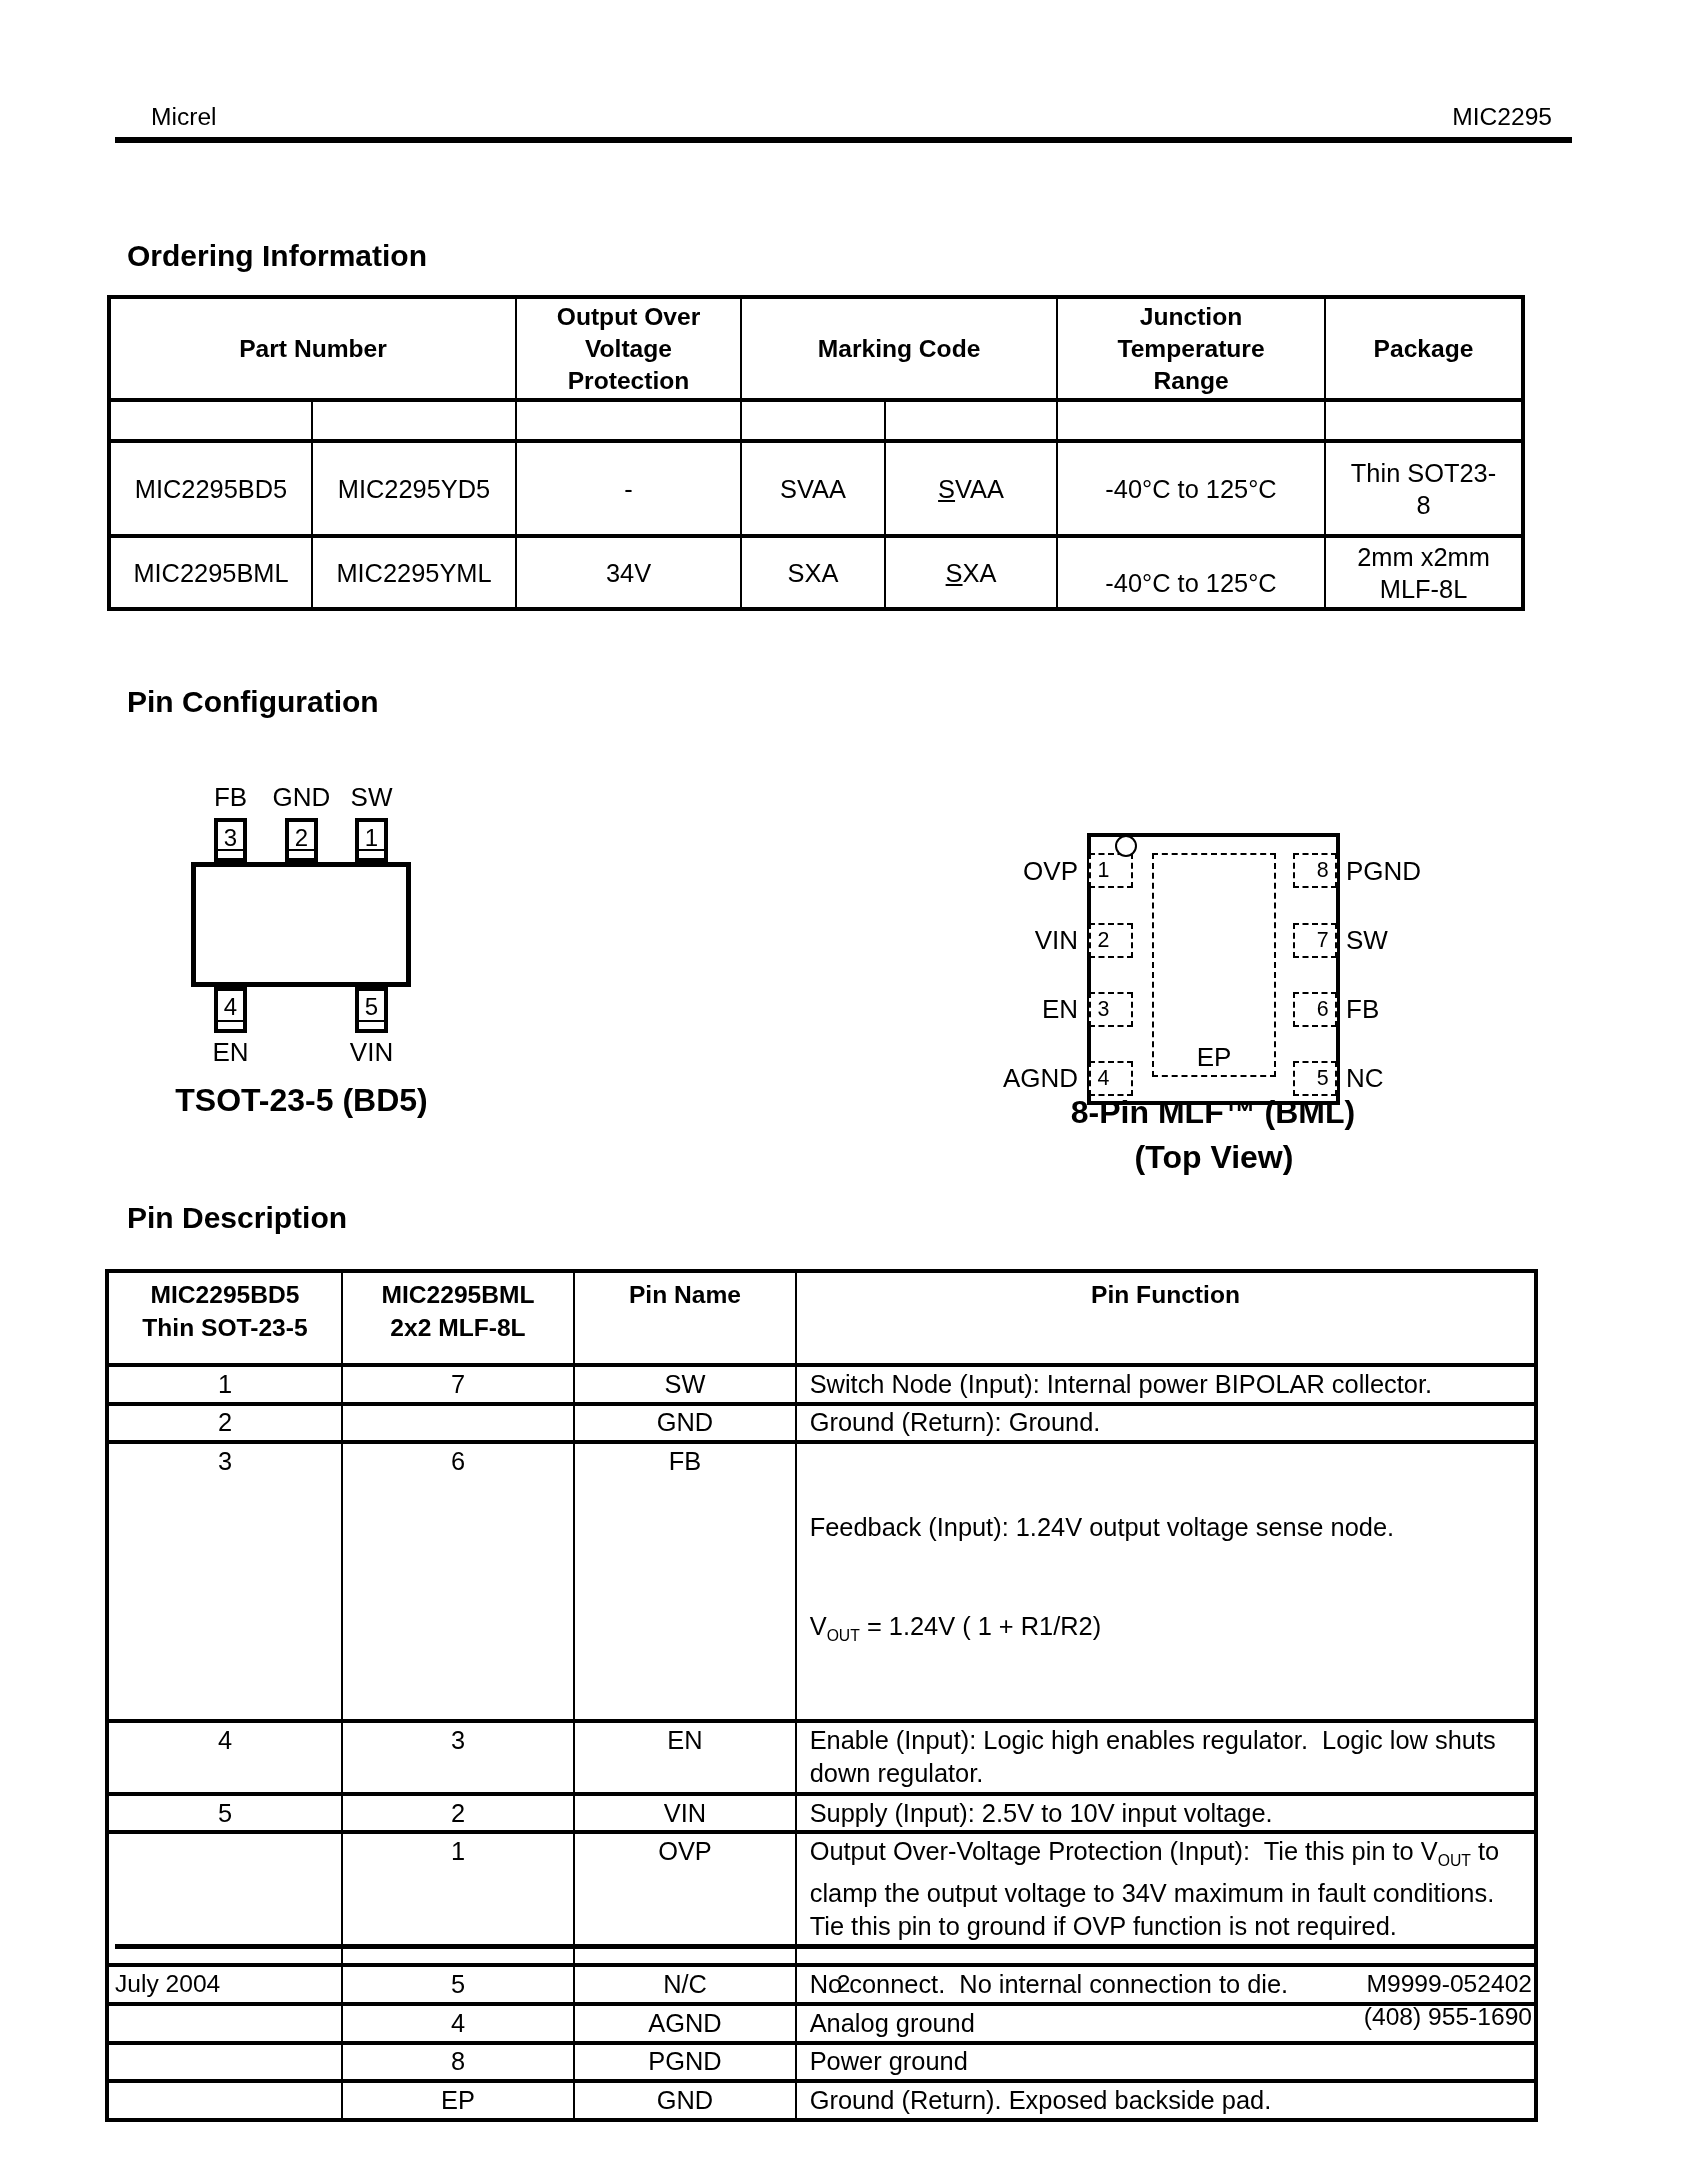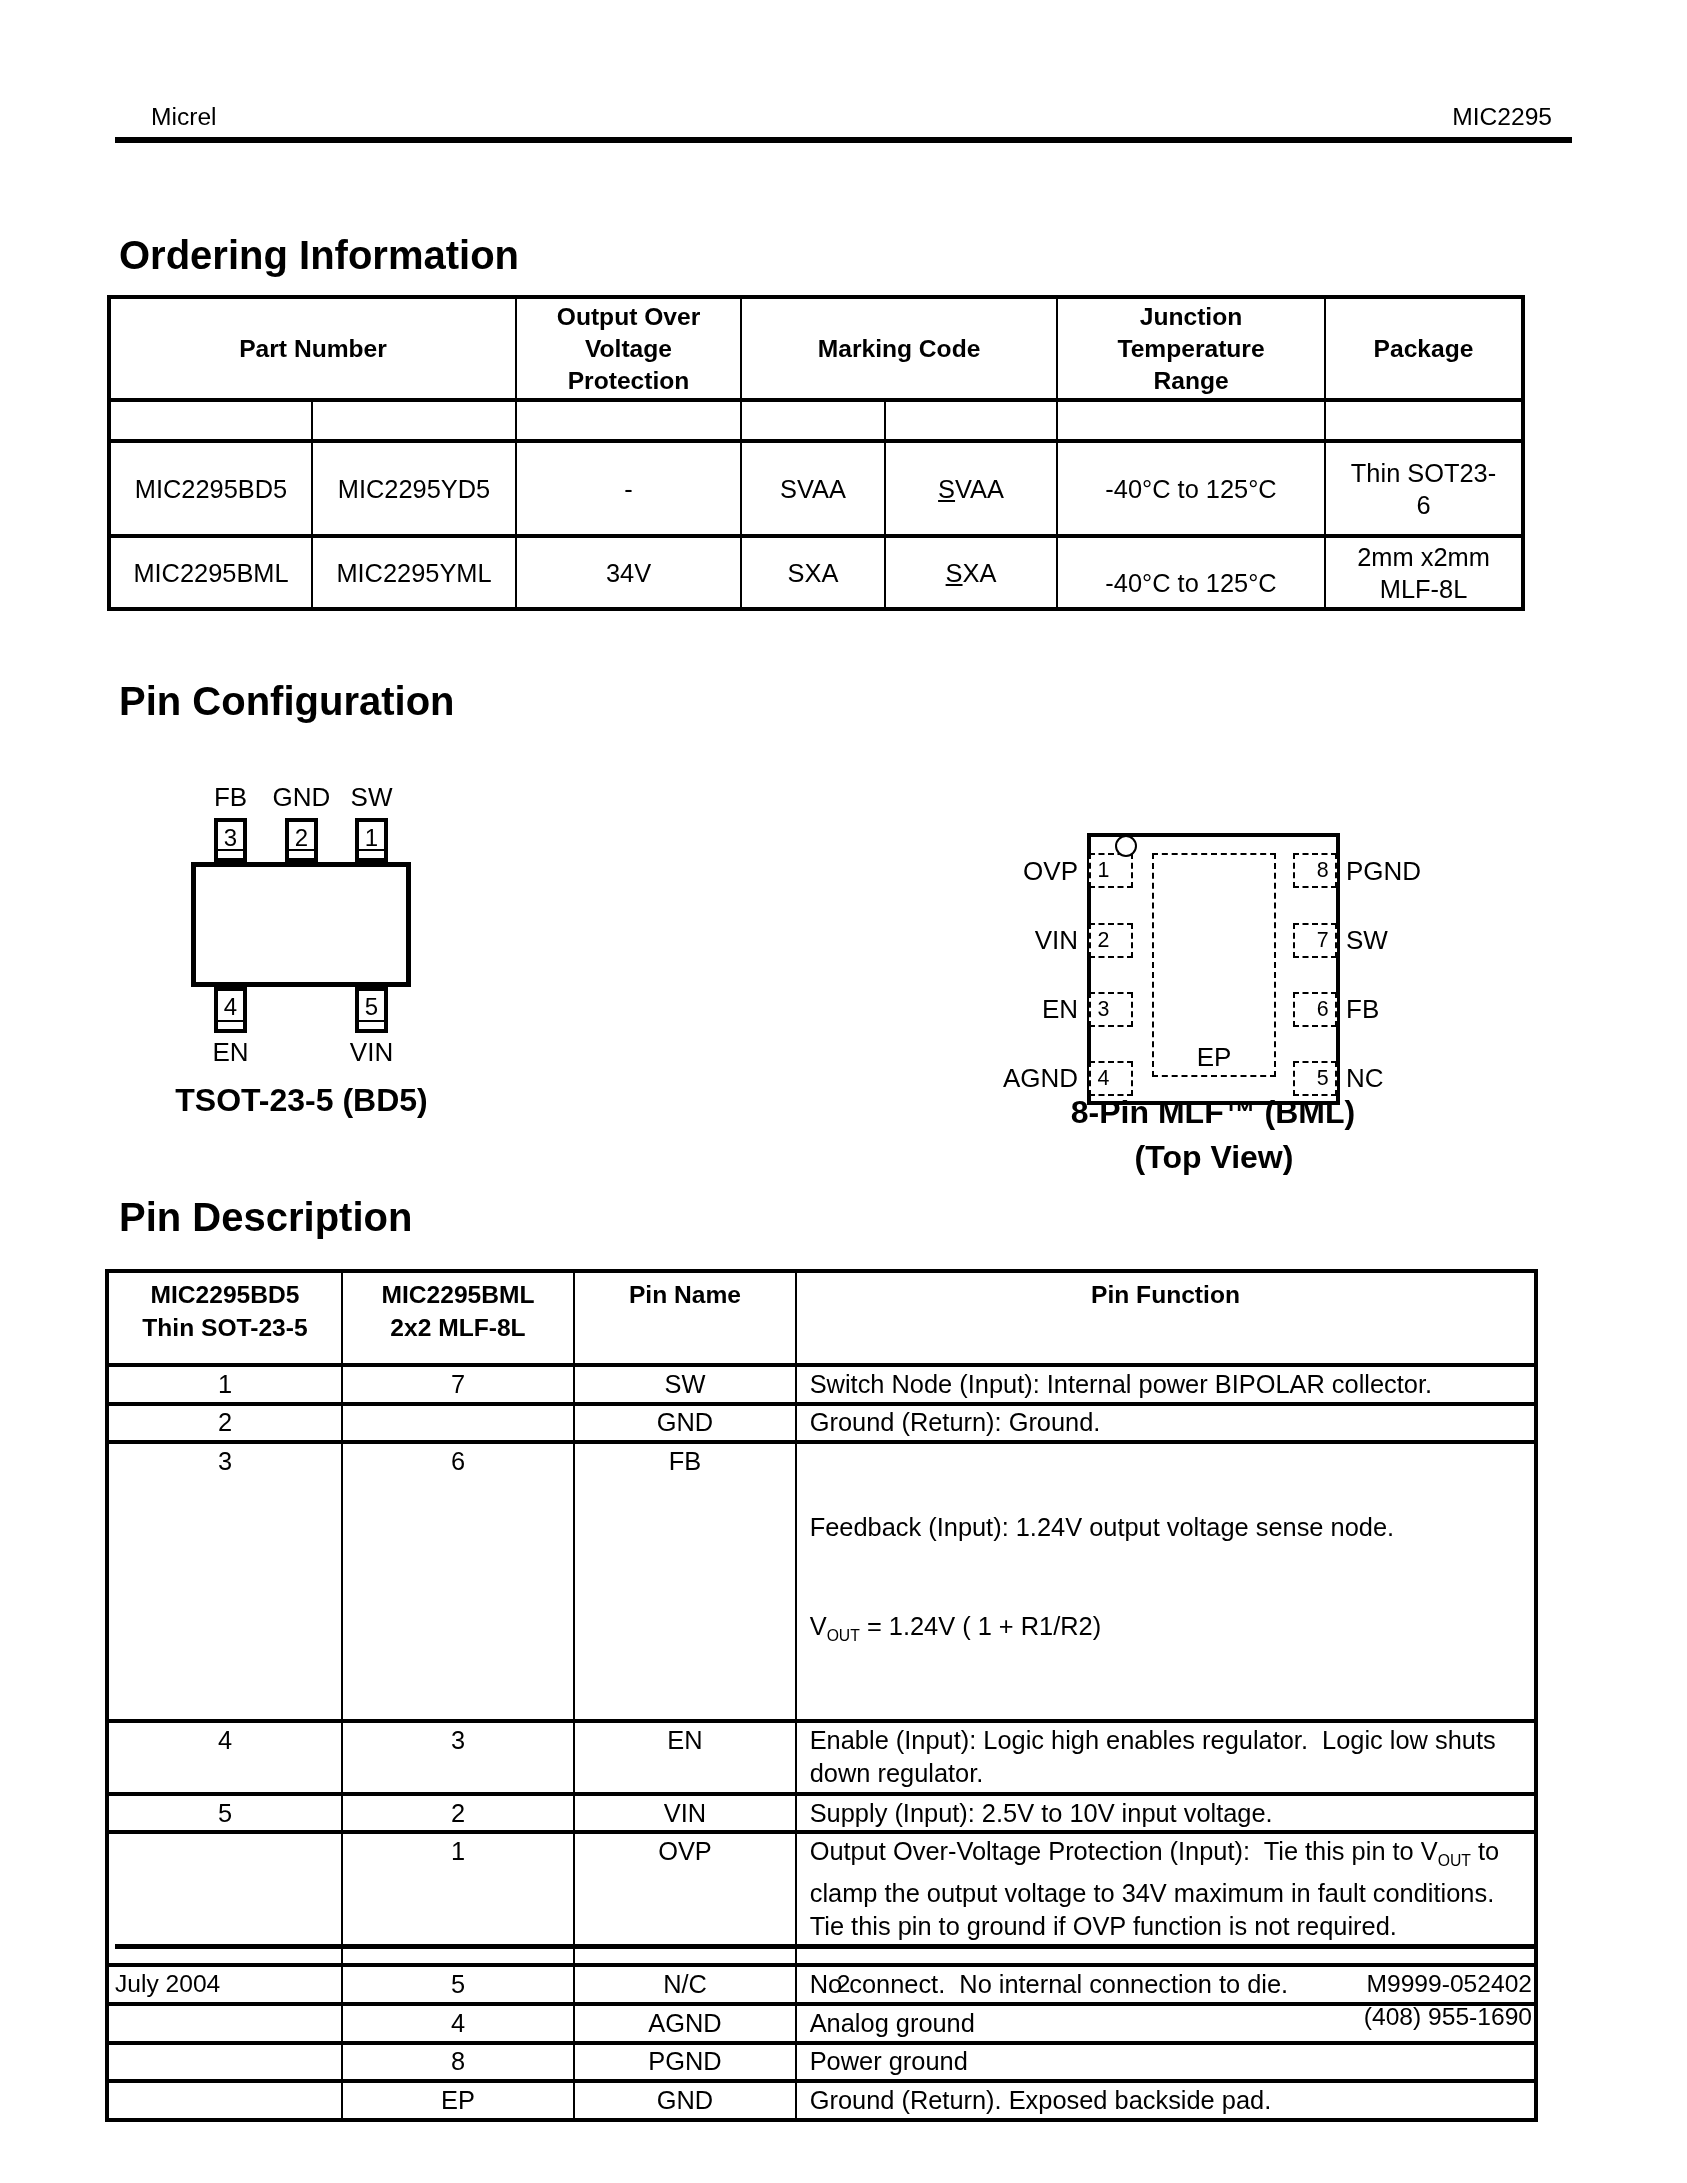--- a/index.html
+++ b/index.html
@@ -1,20 +1,20 @@
 <!DOCTYPE html>
 <html style="font-size:12.7px"><head>
 <meta charset="utf-8">
 <style>
   * { box-sizing: border-box; }
   html,body { margin:0; padding:0; background:#fff; }
   .page { position:relative; width:1687px; height:2183px; background:#ffffff; color:#000;
           font-family:"Liberation Sans", sans-serif; overflow:hidden; }
   .abs { position:absolute; }
-  .heading { font-size:40px; font-weight:bold; line-height:35px; }
+  .heading { font-size:30px; font-weight:bold; line-height:35px;margin-left:8px; }
   .hdrtext { font-size:24.6px; line-height:29px; }
   .rule { background:#000; }
 
   
   table { border-collapse:collapse; table-layout:fixed; }
   .ord { border:4px solid #000; font-size:25.4px; }
   .ord th,.ord td { border:2.4px solid #000; border-top-width:4px; border-bottom-width:4px;
                     text-align:center; vertical-align:middle; padding:1.6px 6.4px; line-height:32px; }
   .ord th { font-weight:bold; font-size:24.6px; }
   .pre { white-space:pre-line; }
@@ -94,21 +94,21 @@
       <td></td>
     </tr>
     <tr style="height:95px">
       <td>MIC2295BD5</td>
       <td>MIC2295YD5</td>
       <td>-</td>
       <td>SVAA</td>
       <td><span class="u">S</span><span>VAA</span></td>
       <td>-40°C to 125°C</td>
       <td class="pre">Thin SOT23-
-6</td>
+8</td>
     </tr>
     <tr style="height:73px">
       <td>MIC2295BML</td>
       <td>MIC2295YML</td>
       <td>34V</td>
       <td>SXA</td>
       <td><span class="u">S</span><span>XA</span></td>
       <td class="vb">-40°C to 125°C</td>
       <td class="pre">2mm x2mm
 MLF-8L</td>

